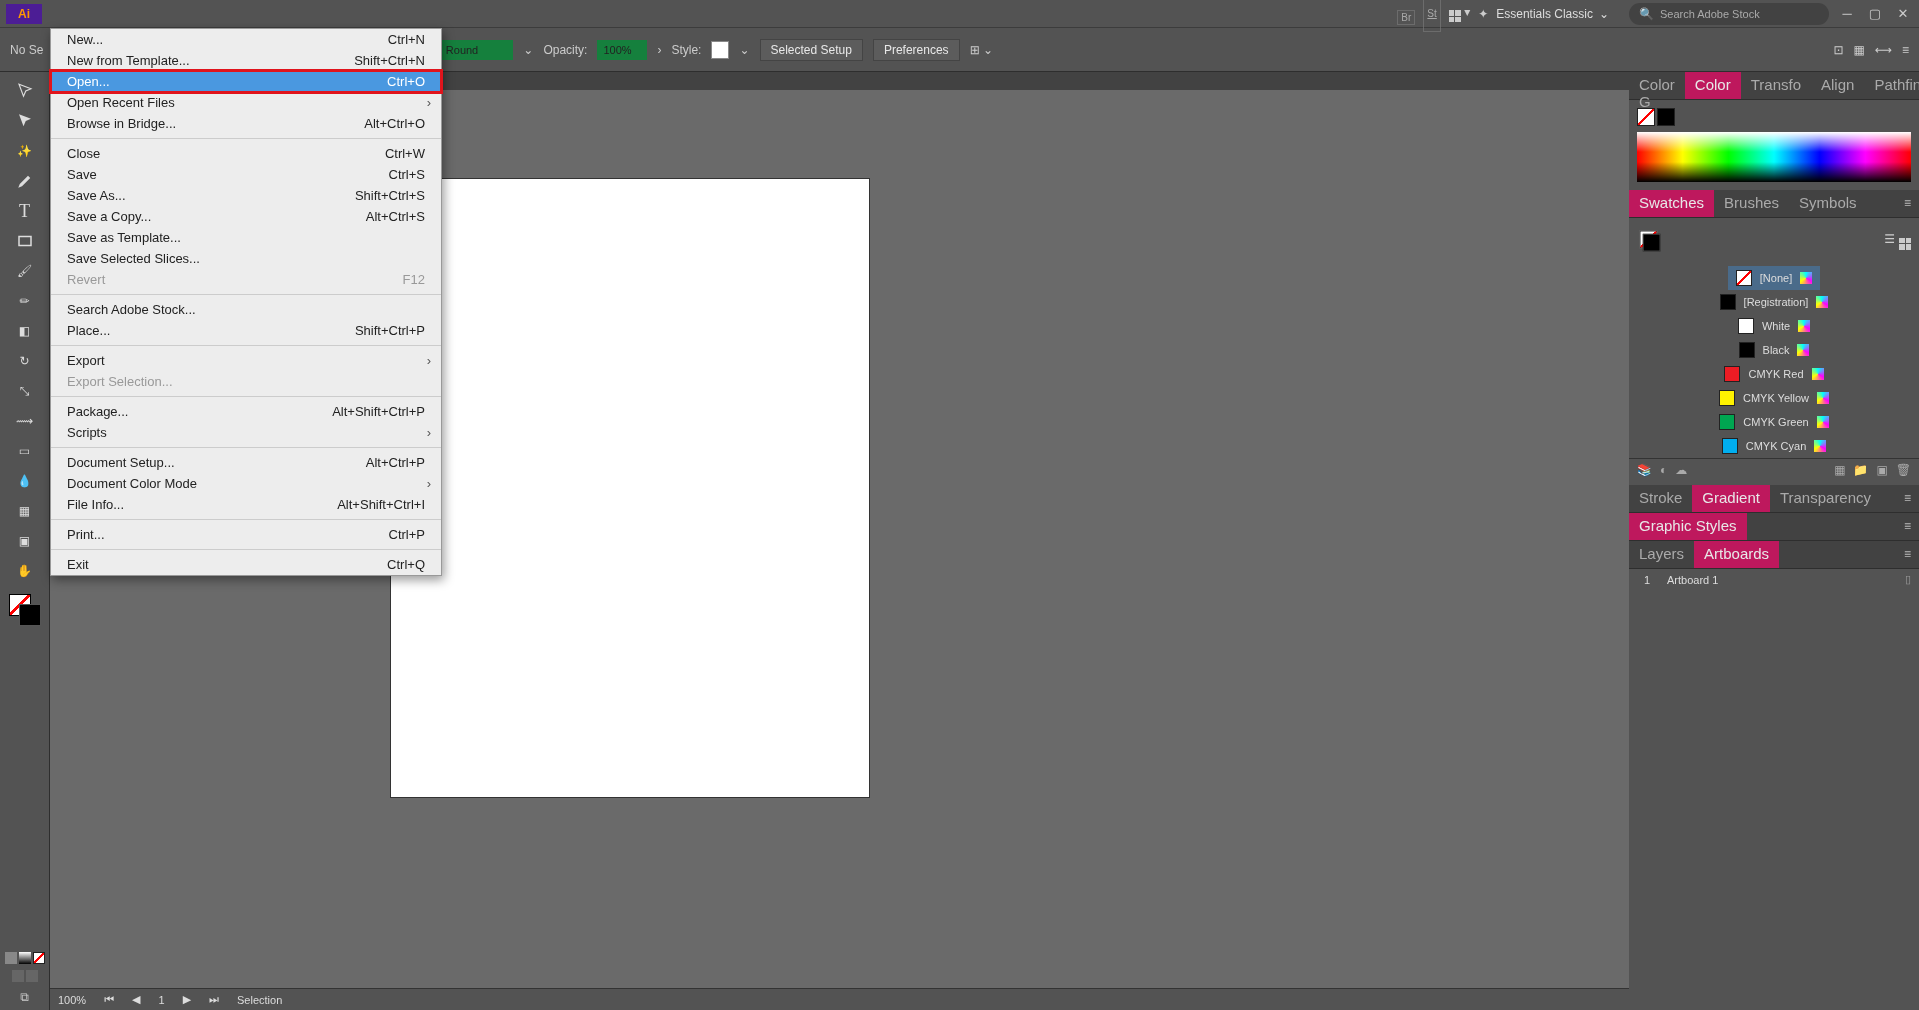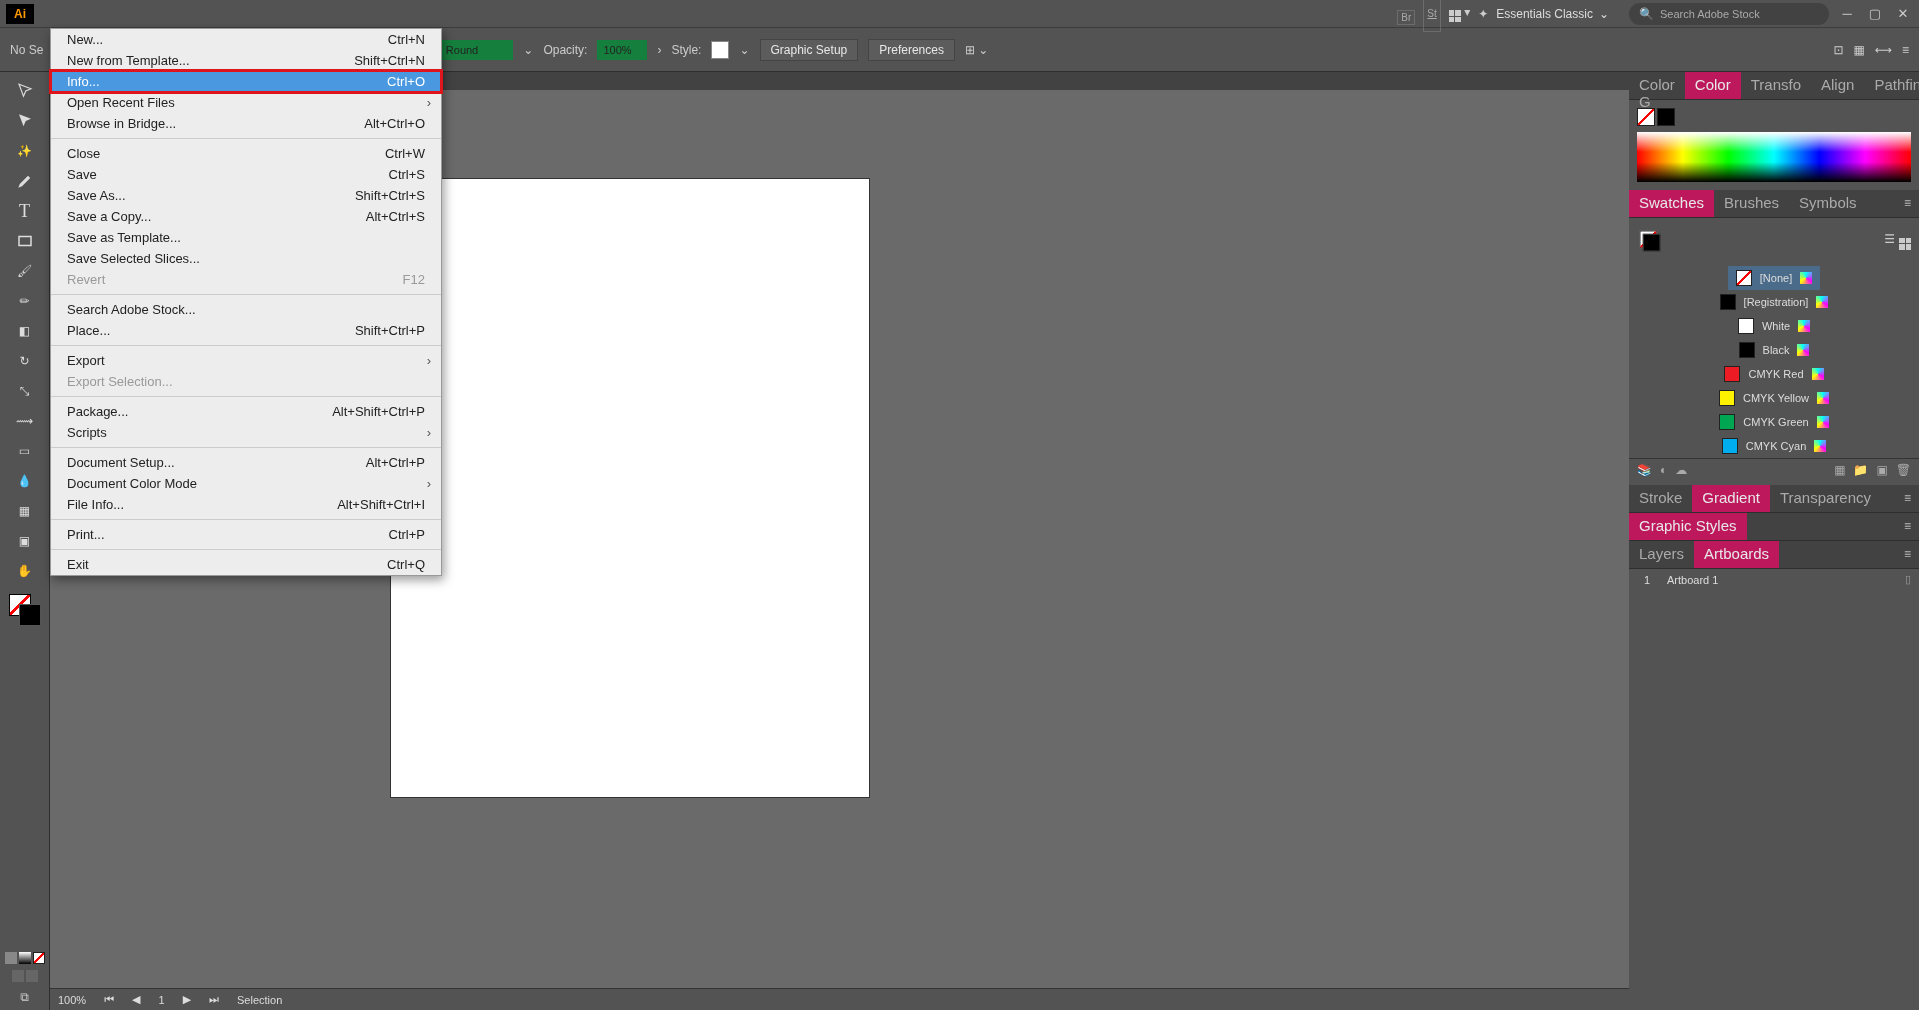--- a/index.html
+++ b/index.html
@@ -1,20 +1,20 @@
 <!DOCTYPE html>
 <html><head>
 <meta charset="utf-8">
 <style>
 * { margin: 0; padding: 0; box-sizing: border-box; font-family: "Segoe UI", Tahoma, sans-serif; }
 body { background: #535353; width: 1919px; height: 1010px; overflow: hidden; color: #ccc; font-size: 12px; user-select: none; }
 
 
 .menubar { height: 28px; background: #535353; display: flex; align-items: center; padding: 0 6px; border-bottom: 1px solid #3c3c3c; }
-.ai-logo { width: 28px; height: 20px; background: #000000; color: #ff9a00; display: flex; align-items: center; justify-content: center; font-weight: bold; font-size: 12px; margin-right: 10px; }
+.ai-logo { width: 36px; height: 20px; background: #4c1d95; color: #ff9a00; display: flex; align-items: center; justify-content: center; font-weight: bold; font-size: 12px; margin-right: 10px; }
 .menu-item { padding: 4px 10px; color: #e8e8e8; cursor: pointer; }
 .menu-item.active { background: #e8e8e8; color: #222; }
 .menubar-right { margin-left: auto; display: flex; align-items: center; gap: 8px; }
 .workspace-sel { color: #ddd; font-size: 12px; display: flex; align-items: center; gap: 6px; margin-right: 12px; }
 .search-box { background: #424242; border-radius: 12px; padding: 2px 10px; color: #aaa; display: flex; align-items: center; gap: 6px; width: 200px; height: 22px; }
 .win-ctrl { width: 20px; height: 20px; color: #ccc; display: flex; align-items: center; justify-content: center; font-size: 13px; cursor: pointer; }
 
 
 .controlbar { height: 44px; background: #535353; display: flex; align-items: center; padding: 0 10px; gap: 10px; border-bottom: 1px solid #2e2e2e; }
 .ctrl-label { color: #ccc; font-size: 12px; }
@@ -113,21 +113,21 @@
     <span style="width:6px;height:6px;background:#000;border-radius:50%;"></span>
     <span>5 pt. Round</span>
   </div>
   <span style="color:#ccc;">⌄</span>
   <span class="ctrl-label">Opacity:</span>
   <div class="ctrl-field" style="width:50px;">100%</div>
   <span>›</span>
   <span class="ctrl-label">Style:</span>
   <div class="ctrl-swatch"></div>
   <span>⌄</span>
-  <button class="ctrl-btn">Graphic Setup</button>
+  <button class="ctrl-btn">Selected Setup</button>
   <button class="ctrl-btn">Preferences</button>
   <span>⊞ ⌄</span>
   <div style="margin-left:auto;display:flex;gap:10px;">
     <span>⊡</span>
     <span>▦</span>
     <span>⟷</span>
     <span>≡</span>
   </div>
 </div>
 
@@ -321,21 +321,21 @@
 <div class="dropdown" id="file-menu">
     <div class="dd-item">
       <span>New...</span>
       <span>Ctrl+N</span>
     </div>
     <div class="dd-item">
       <span>New from Template...</span>
       <span>Shift+Ctrl+N</span>
     </div>
     <div class="dd-item highlight">
-      <span>Info...</span>
+      <span>Open...</span>
       <span>Ctrl+O</span>
     </div>
     <div class="dd-item dd-sub">
       <span>Open Recent Files</span>
     </div>
     <div class="dd-item">
       <span>Browse in Bridge...</span>
       <span>Alt+Ctrl+O</span>
     </div>
     <div class="dd-sep"></div>

